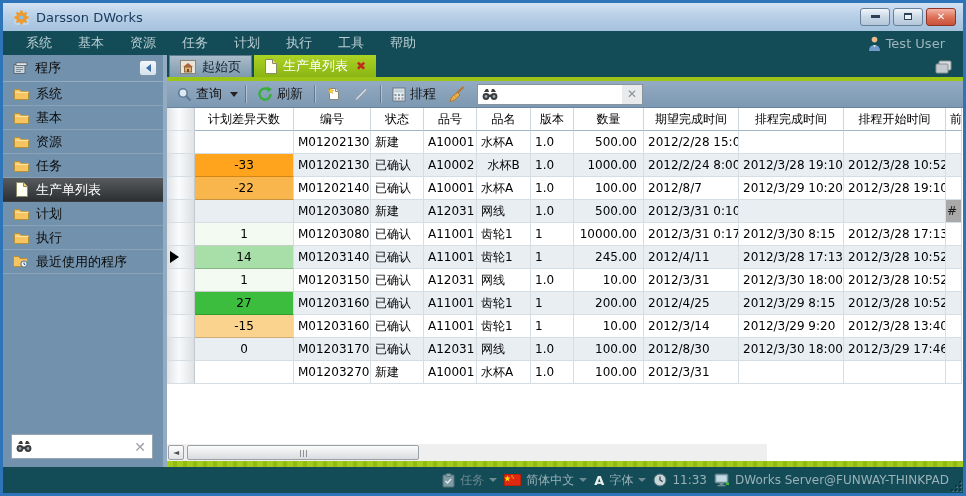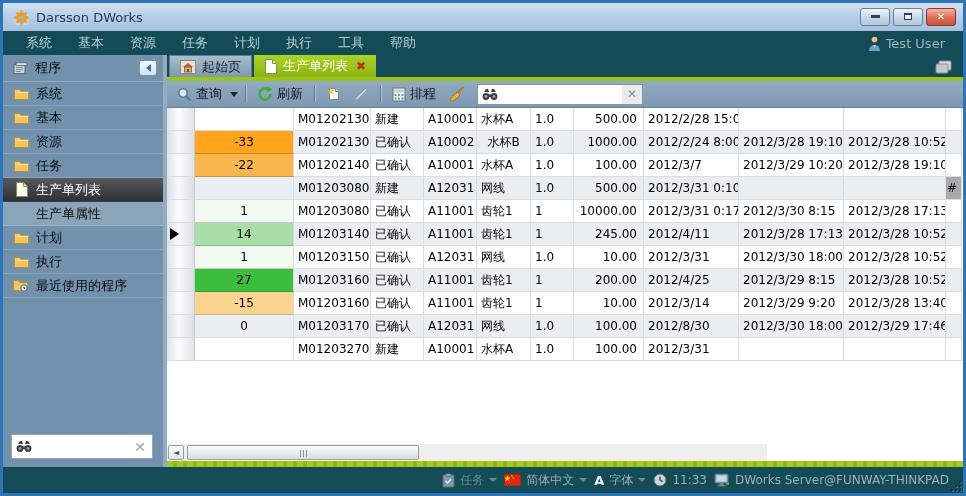--- a/index.html
+++ b/index.html
@@ -230,23 +230,20 @@
           </div>
           <div class="side-item selected">
             <span class="s-icon">
               <svg width="13" height="15" viewBox="0 0 13 15">
                 <path d="M1.5 .5 h7 l4 4 v10 h-11z" fill="#fdfdf2" stroke="#8a8a6a"></path>
                 <path d="M8.5 .5 v4 h4" fill="#ffd764" stroke="#8a8a6a"></path>
               </svg>
             </span>
             <span>生产单列表</span>
           </div>
-          <div class="side-item child">
-            <span>生产单属性</span>
-          </div>
           <div class="side-item">
             <span class="s-icon">
               <svg width="15" height="12" viewBox="0 0 15 12">
                 <path d="M.5 2.5 a1 1 0 0 1 1-1 h4 l1.5 2 h6.5 a1 1 0 0 1 1 1 v6 a1 1 0 0 1 -1 1 h-12 a1 1 0 0 1 -1 -1z" fill="#f6c561" stroke="#b98f35"></path>
                 <path d="M1 4.3 h13.5" stroke="#fde8b0"></path>
               </svg>
             </span>
             <span>计划</span>
           </div>
           <div class="side-item">
@@ -392,20 +389,34 @@
                 <circle cx="12" cy="8.5" r="1.4" fill="#9ab0bd"></circle>
               </svg>
           </span>
           <input value="" style="">
           <span class="x-btn">✕</span>
         </span>
       </div>
 
       <div class="table-area">
         <div class="grid" id="grid">
+            <div class="grid-row header">
+              <div class="sel-cell"></div>
+              <div class="cell" style="width: 99px;">计划差异天数</div>
+              <div class="cell" style="width: 77px;">编号</div>
+              <div class="cell" style="width: 53px;">状态</div>
+              <div class="cell" style="width: 53px;">品号</div>
+              <div class="cell" style="width: 54px;">品名</div>
+              <div class="cell" style="width: 43px;">版本</div>
+              <div class="cell" style="width: 70px;">数量</div>
+              <div class="cell" style="width: 95px;">期望完成时间</div>
+              <div class="cell" style="width: 105px;">排程完成时间</div>
+              <div class="cell" style="width: 102px;">排程开始时间</div>
+              <div class="cell" style="width: 16px;">前</div>
+            </div>
             <div class="grid-row">
               <div class="sel-cell"></div>
               <div class="cell c-diff" style="width: 99px;"></div>
               <div class="cell c-code" style="width: 77px;">M012021301</div>
               <div class="cell c-status" style="width: 53px;">新建</div>
               <div class="cell c-item_no" style="width: 53px;">A10001</div>
               <div class="cell c-item_name" style="width: 54px;">水杯A</div>
               <div class="cell c-version" style="width: 43px;">1.0</div>
               <div class="cell c-qty" style="width: 70px;">500.00</div>
               <div class="cell c-due" style="width: 95px;">2012/2/28 15:00</div>
@@ -429,21 +440,21 @@
             </div>
             <div class="grid-row">
               <div class="sel-cell"></div>
               <div class="cell c-diff" style="width: 99px; background: rgb(248, 182, 77); border-bottom-color: rgba(0, 0, 0, 0.18);">-22</div>
               <div class="cell c-code" style="width: 77px;">M012021401</div>
               <div class="cell c-status" style="width: 53px;">已确认</div>
               <div class="cell c-item_no" style="width: 53px;">A10001</div>
               <div class="cell c-item_name" style="width: 54px;">水杯A</div>
               <div class="cell c-version" style="width: 43px;">1.0</div>
               <div class="cell c-qty" style="width: 70px;">100.00</div>
-              <div class="cell c-due" style="width: 95px;">2012/3/7</div>
+              <div class="cell c-due" style="width: 95px;">2012/8/7</div>
               <div class="cell c-finish" style="width: 105px;">2012/3/29 10:20</div>
               <div class="cell c-start" style="width: 102px;">2012/3/28 19:10</div>
               <div class="cell c-extra" style="width: 16px;"></div>
             </div>
             <div class="grid-row even">
               <div class="sel-cell"></div>
               <div class="cell c-diff" style="width: 99px;"></div>
               <div class="cell c-code" style="width: 77px;">M012030801</div>
               <div class="cell c-status" style="width: 53px;">新建</div>
               <div class="cell c-item_no" style="width: 53px;">A12031</div>

